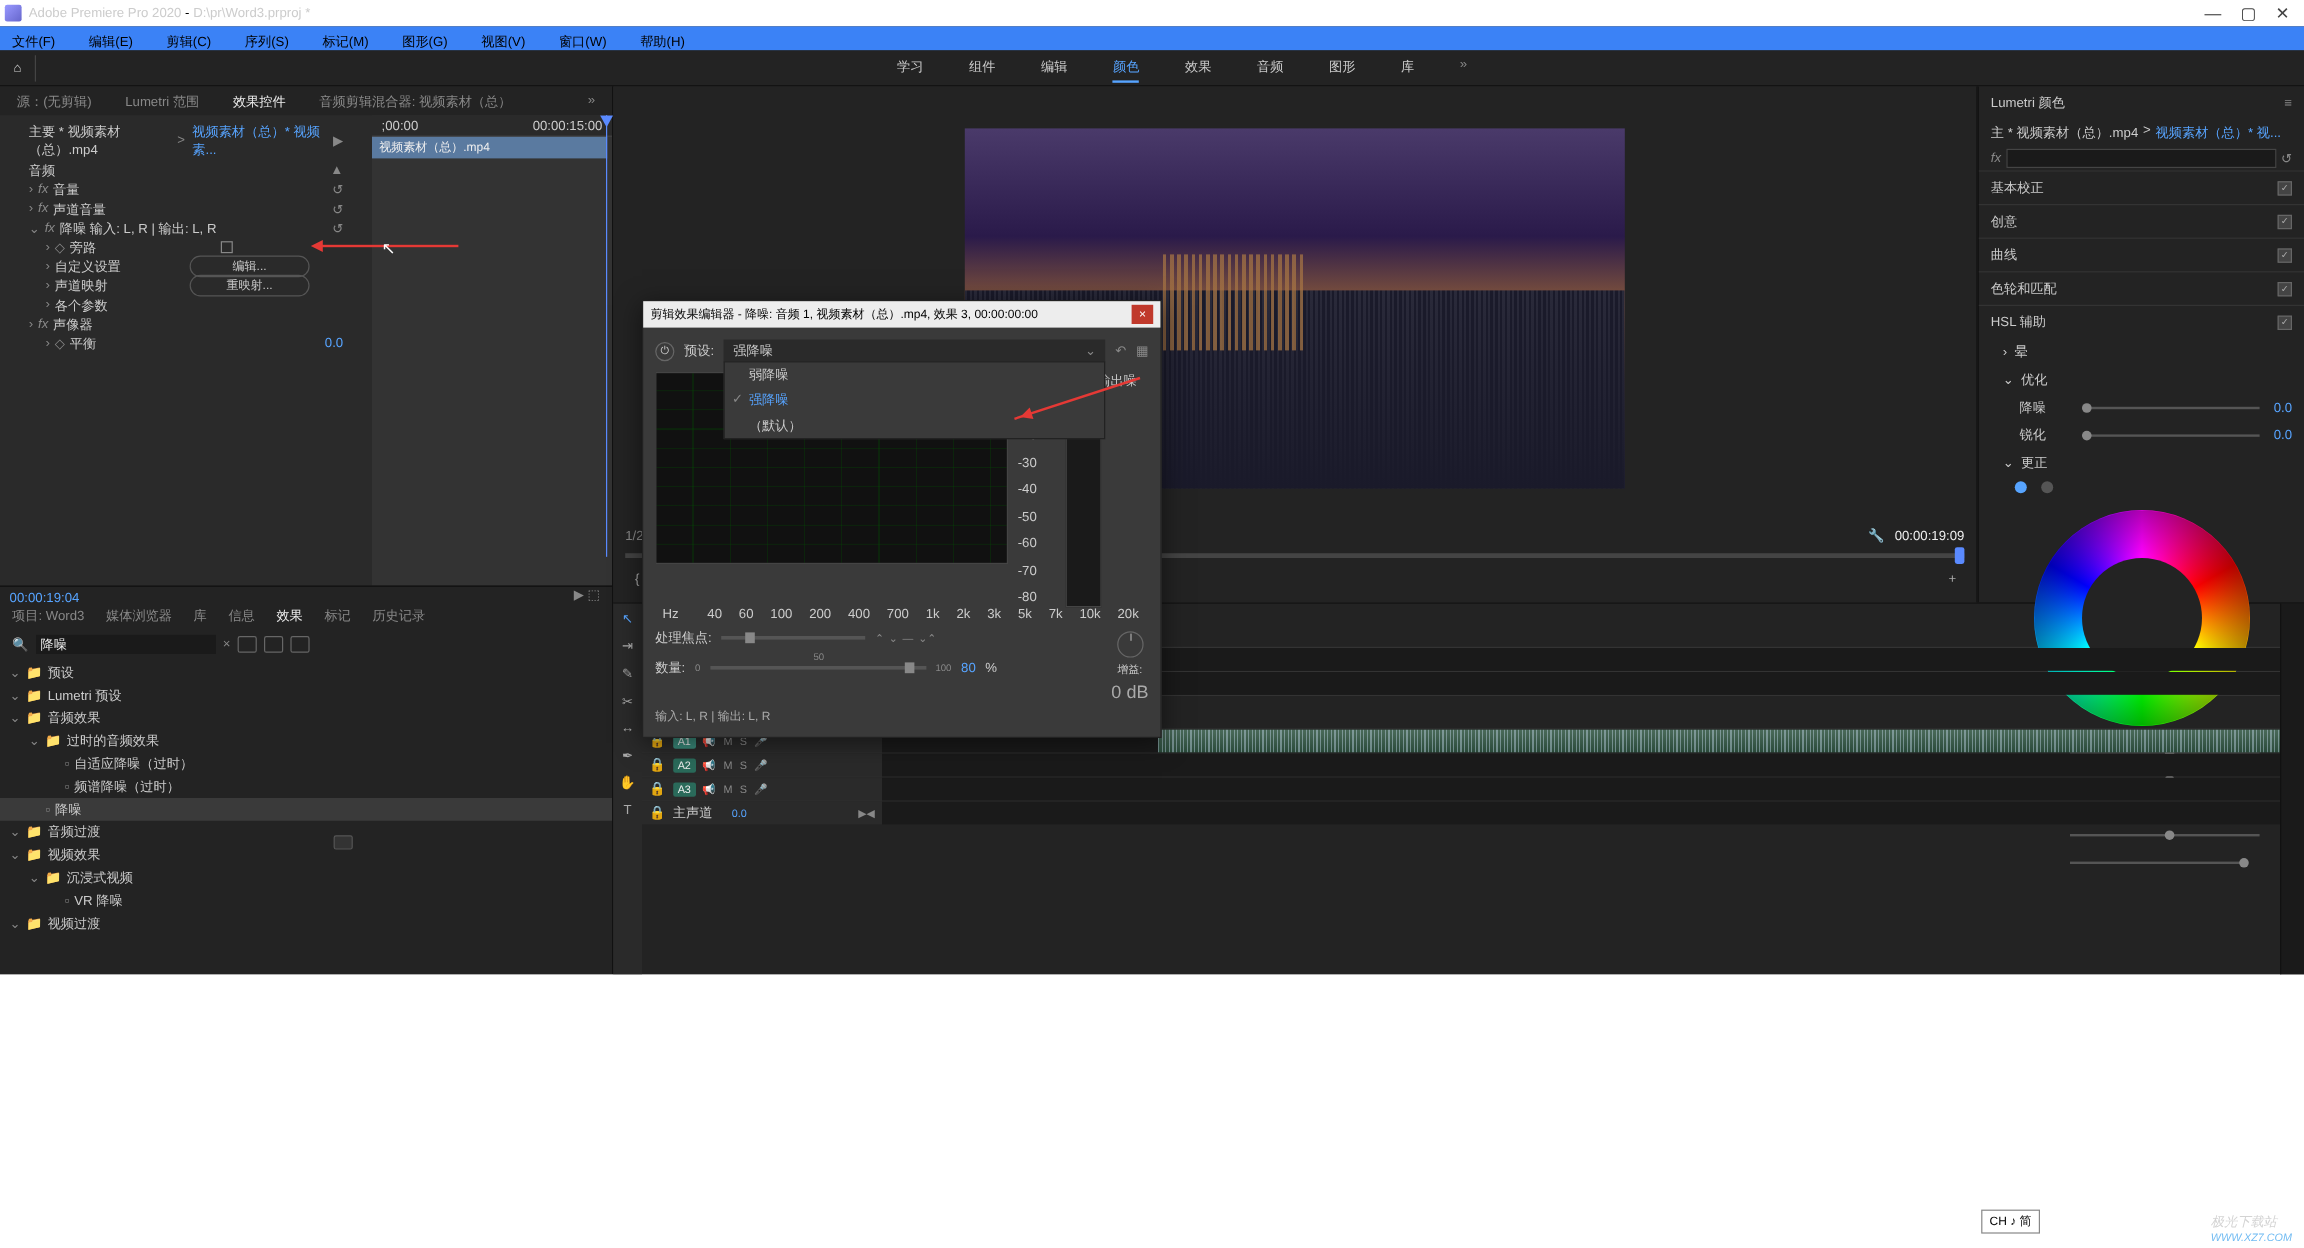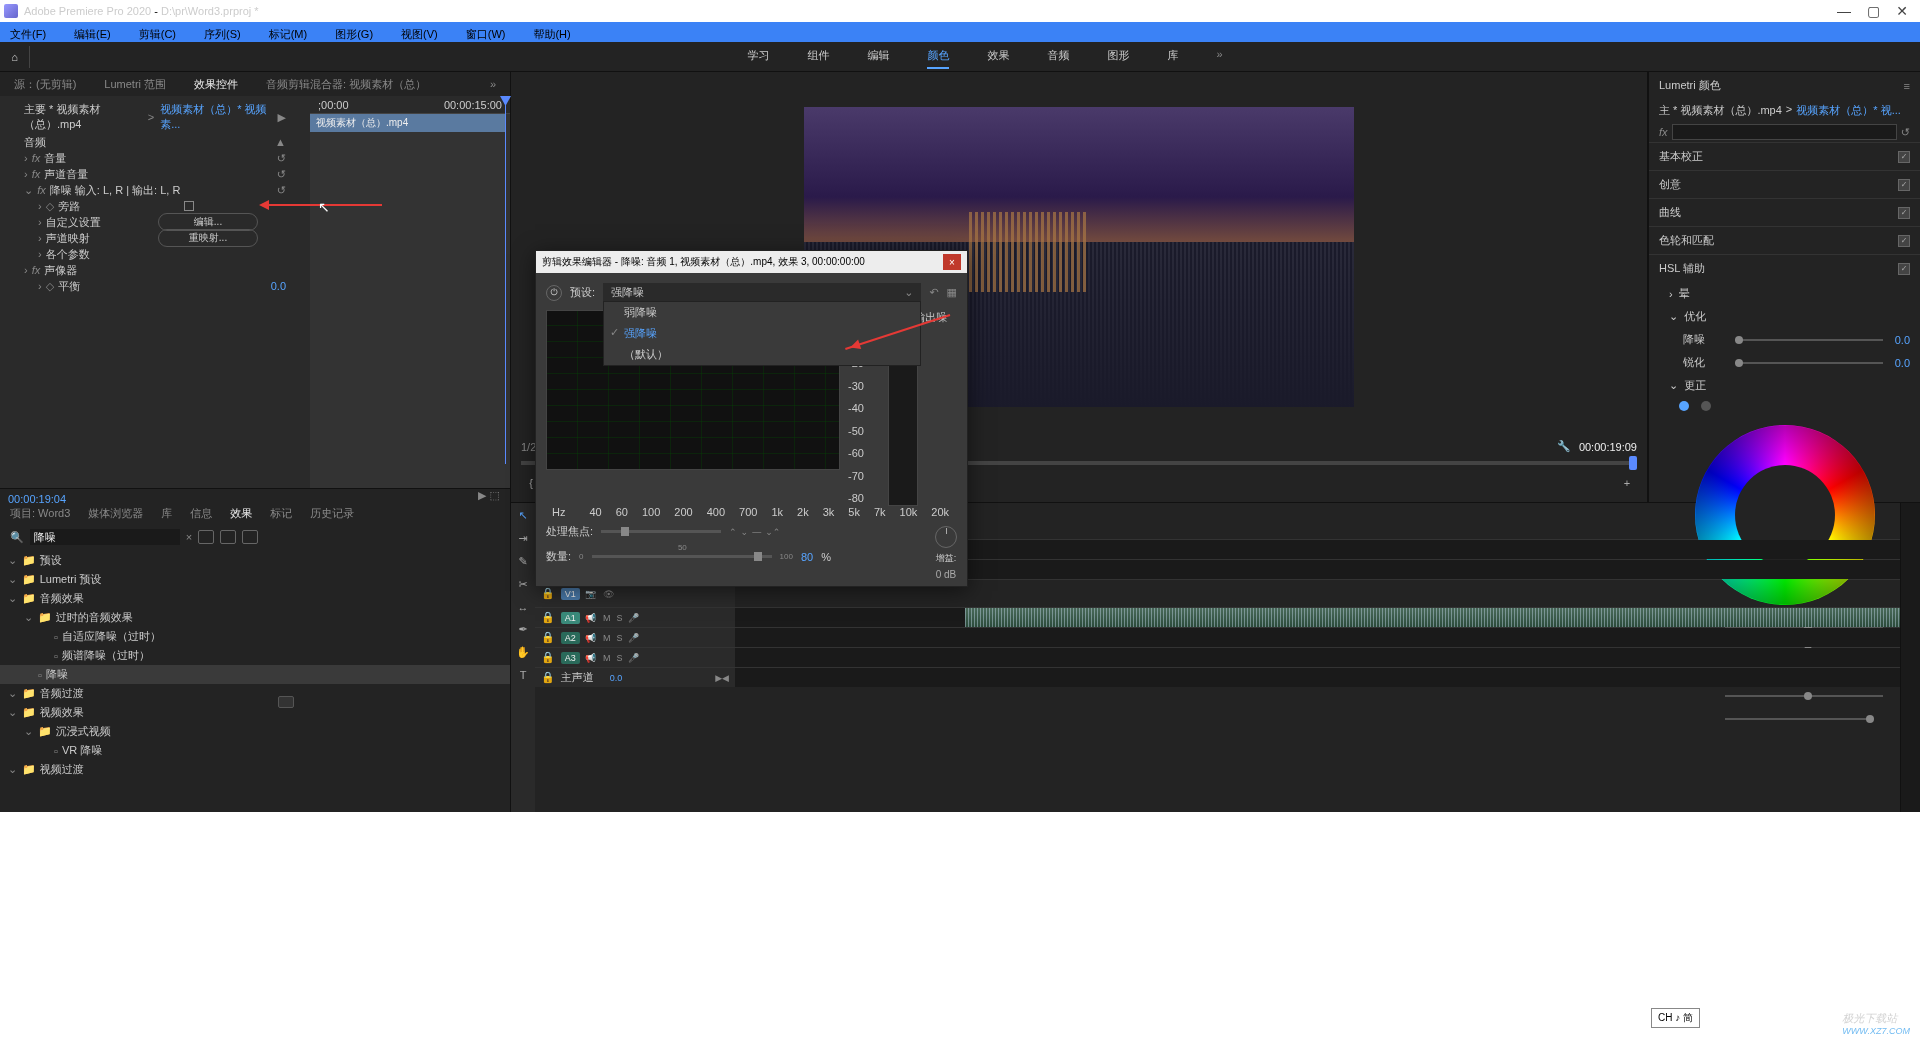--- a/index.html
+++ b/index.html
@@ -713,20 +713,21 @@
             <span style="position:absolute;left:48%;top:-12px;font-size:8px;color:#888">50</span>
           </div>
           <span style="font-size:8px;color:#888">100</span>
           <span style="color:#57a4ff">80</span>
           <span>%</span>
         </div>
       </div>
       <div class="gain-knob">
         <div class="knob-circle"></div>
         <span style="font-size:9px">增益:</span>
-        <span style="font-size:10px;color:#aaa">0 dB</span>
+        <span style="font-size:15px;color:#aaa">0 dB</span>
       </div>
     </div>
+    <div class="io-row">输入: L, R | 输出: L, R</div>
   </div>
 </div>
 
 <div class="ime-badge">CH ♪ 简</div>
 <div class="watermark"><span>极光下载站</span><span class="sub">WWW.XZ7.COM</span></div>
 
 </body></html>

